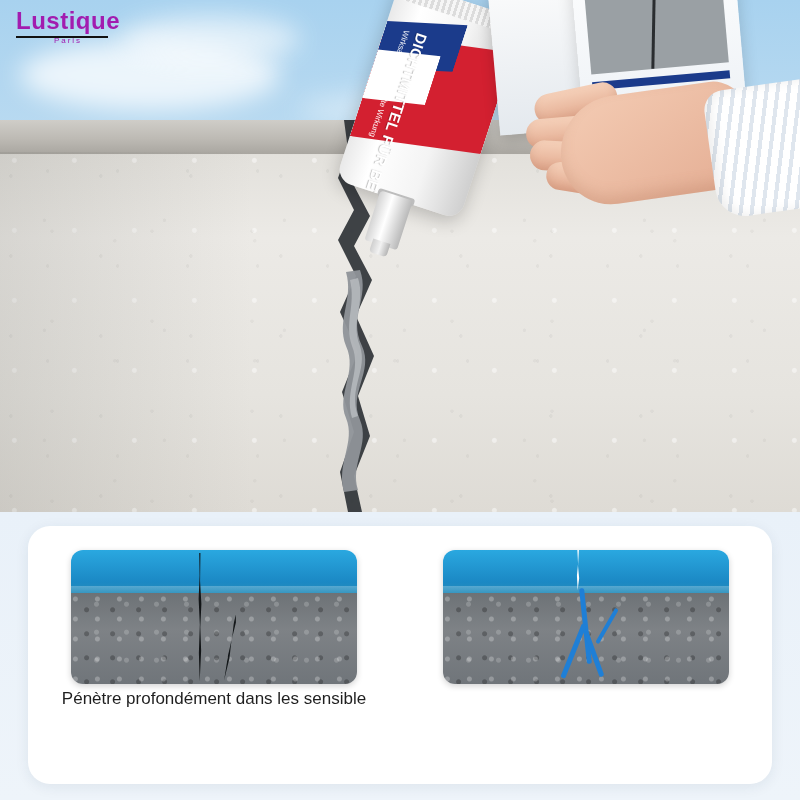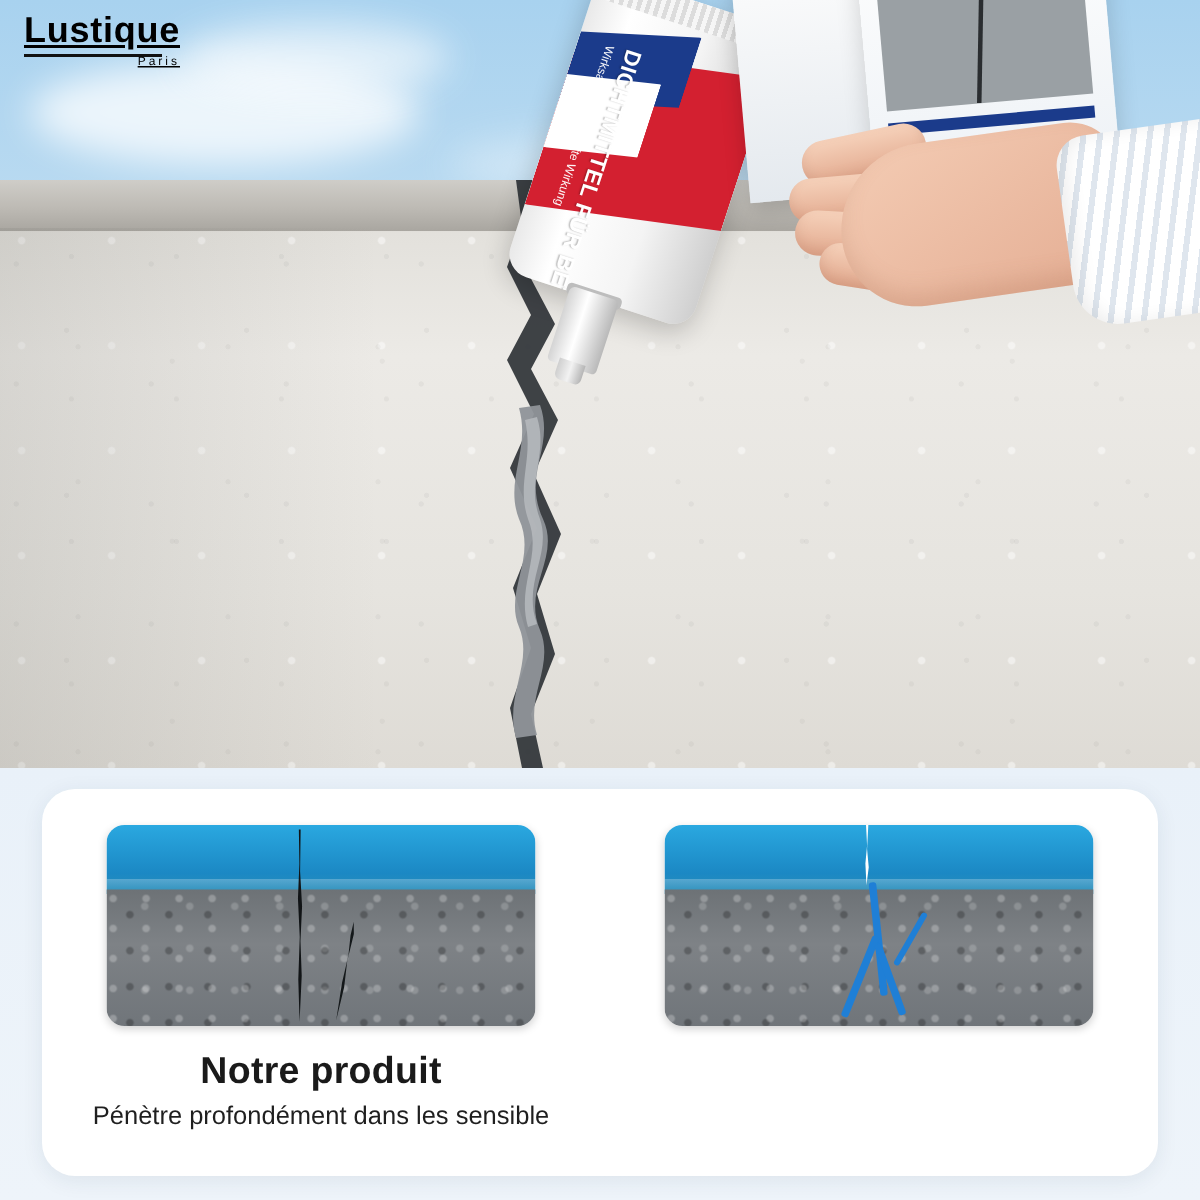--- a/index.html
+++ b/index.html
@@ -337,33 +337,32 @@
     font-size: 17px;
     line-height: 22px;
     color: #1f1f1f;
   }
 
   
   .logo {
     position: absolute;
     left: 16px; top: 8px;
     z-index: 20;
-    color: #000000;
-    text-decoration: underline;
+    color: #a21caf;
   }
   .logo-name {
     font-size: 24px;
     font-weight: bold;
     letter-spacing: .5px;
     line-height: 26px;
   }
   .logo-sub {
     font-size: 8px;
     letter-spacing: 2px;
-    text-align: right;
+    text-align: center;
     margin-top: -2px;
   }
   .logo-rule {
     height: 2px;
     background: #111;
     margin-top: 2px;
     width: 92px;
   }
 </style>
 </head>
@@ -429,21 +428,20 @@
   <div class="panel">
     <div class="cols">
 
       <div class="col">
         <div class="thumb">
           <div class="water"></div>
           <div class="concrete"></div>
           <div class="crack-dark"></div>
           <div class="crack-dark2"></div>
         </div>
-        <div class="col-title">Notre produit</div>
         <div class="col-desc">Pénètre profondément dans les sensible</div>
       </div>
 
       <div class="col">
         <div class="thumb">
           <div class="water"></div>
           <div class="concrete"></div>
           <div class="crack-blue"></div>
           <div class="crack-blue2">
             <span class="cb-a"></span>

